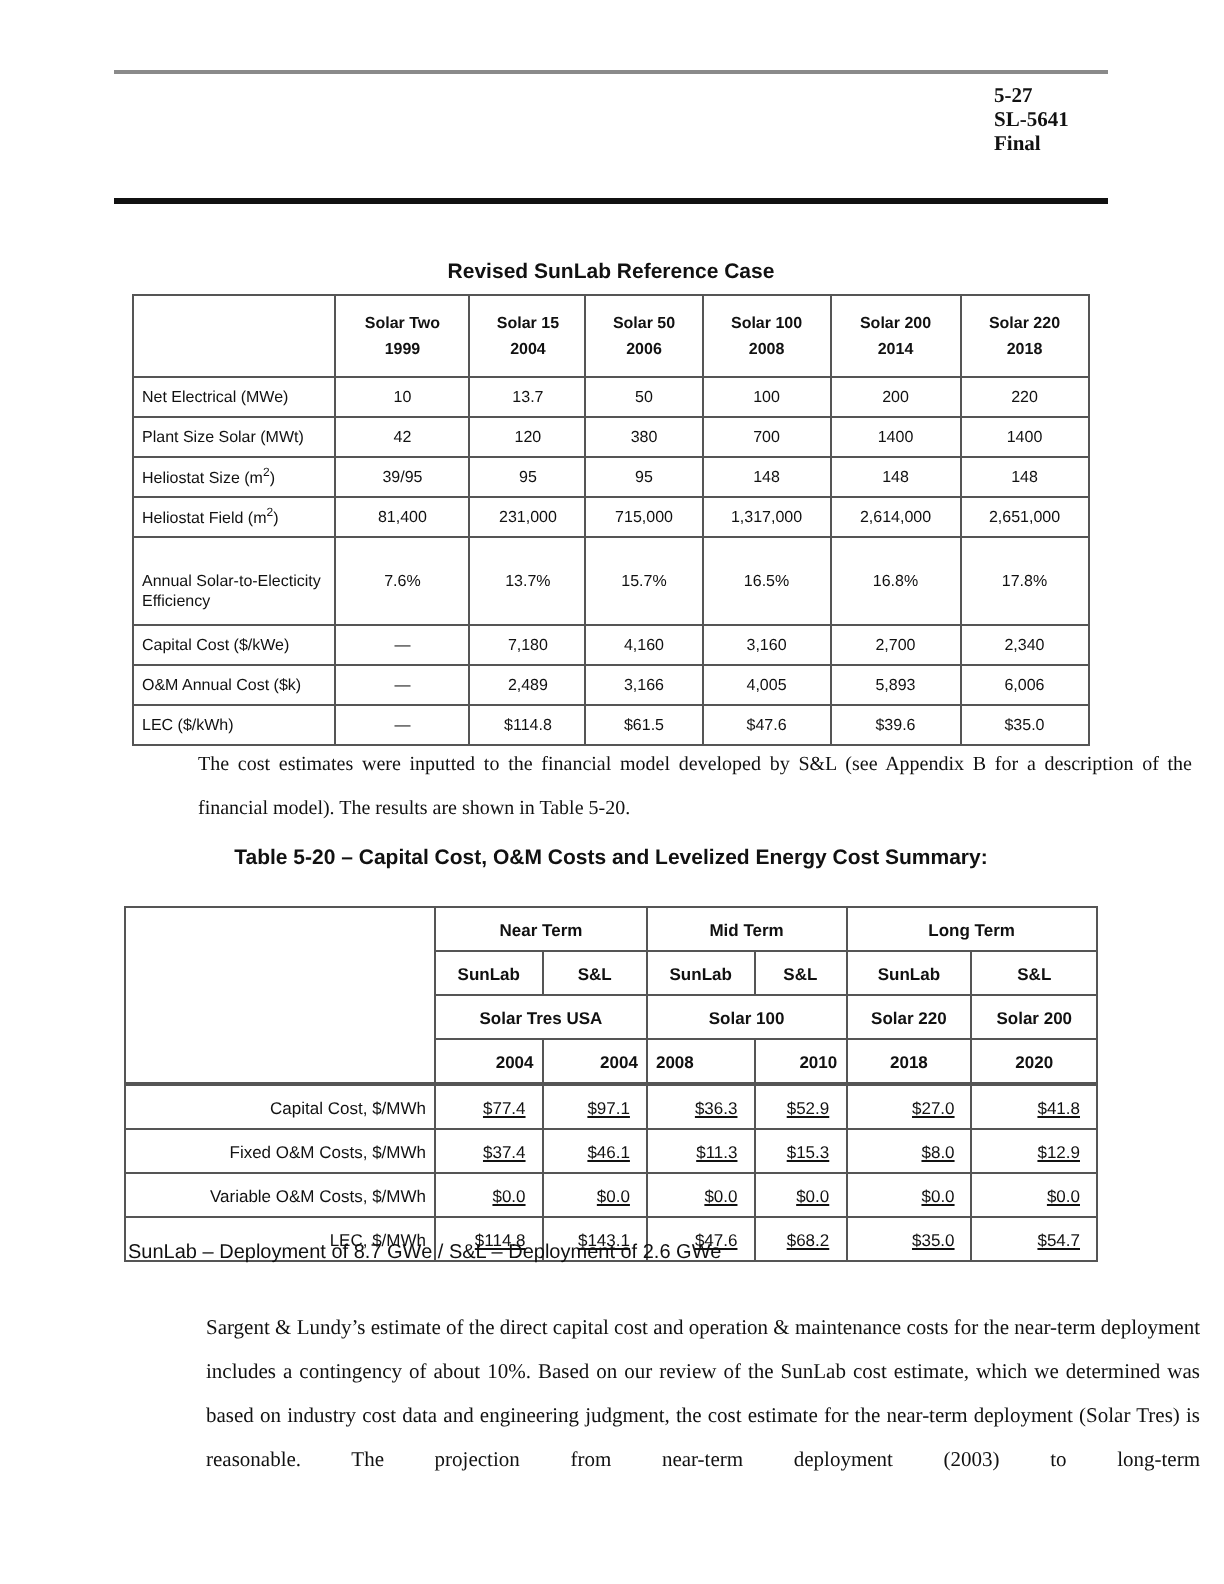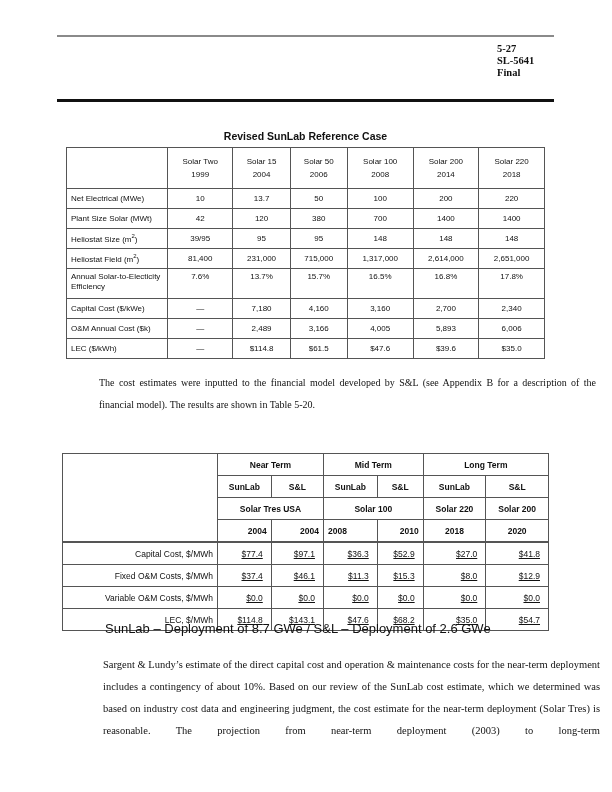--- a/index.html
+++ b/index.html
@@ -6,37 +6,37 @@
   body { width:612px; height:792px; position:relative; overflow:hidden; font-family:"Liberation Serif", serif; color:#111; }
   .rule-top { position:absolute; left:57px; top:35px; width:497px; height:2px; background:#8a8a8a; }
   .rule-bottom { position:absolute; left:57px; top:99px; width:497px; height:3px; background:#111; }
   .docid { position:absolute; left:497px; top:43px; font-weight:bold; font-size:10.5px; line-height:12px; font-family:"Liberation Serif", serif; }
   .docid div { white-space:nowrap; }
 
   .t1-caption { position:absolute; left:66px; top:130px; width:479px; text-align:center; font-family:"Liberation Sans", sans-serif; font-weight:bold; font-size:10.5px; }
   table { border-collapse:collapse; font-family:"Liberation Sans", sans-serif; }
   #t1 { position:absolute; left:66px; top:147px; width:479px; font-size:8px; }
   #t1 td, #t1 th { border:1px solid #555; padding:0 4px; text-align:center; height:19px; }
-  #t1 th { font-weight:normal; font-size:8px;text-align:center; }
+  #t1 th { font-weight:bold; font-size:8px;text-align:center; }
   #t1 .hdr1 th { height:18px; border-bottom:none; vertical-align:bottom; padding-bottom:2px; }
   #t1 .hdr2 th { height:18px; border-top:none; vertical-align:top; padding-top:2px; }
   #t1 td.lbl { text-align:left; width:92px; }
-  #t1 tr.tall td { height:26px; vertical-align:top; padding-top:3px; }
+  #t1 tr.tall td { height:26px; vertical-align:top; padding-top:17px; }
   #t1 tr.tall td.lbl { line-height:10px; }
 
   .para1 { position:absolute; left:57px; top:372px; width:497px; font-size:10px; line-height:22px; text-align:justify;margin-left:42px; }
   .t2-caption { position:absolute; left:62px; top:423px; width:487px; text-align:center; font-family:"Liberation Sans", sans-serif; font-weight:bold; font-size:10.5px; line-height:12px; }
 
   #t2 { position:absolute; left:62px; top:453px; width:487px; font-size:8.5px; }
   #t2 td, #t2 th { border:1px solid #555; padding:0 4px; height:21px; }
   #t2 th { font-weight:bold; text-align:center; }
   #t2 td.lbl { text-align:right; width:144px; padding-left:6px; }
   #t2 td.num { text-align:right; padding-right:8px;text-decoration:underline; }
   #t2 .thick-top td { border-top:2px solid #555; }
-  .t2-note { position:absolute; left:74px; top:621px; font-family:"Liberation Sans", sans-serif; font-size:13px;padding-left:31px; }
+  .t2-note { position:absolute; left:64px; top:621px; font-family:"Liberation Sans", sans-serif; font-size:10px; }
 
   .para2 { position:absolute; left:64px; top:654px; width:497px; font-size:10.5px; line-height:22px; text-align:justify; text-align-last:justify;margin-left:39px; }
 </style>
 </head>
 <body>
 
 <div class="rule-top"></div>
 <div class="docid">
   <div>5-27</div>
   <div>SL-5641</div>
@@ -137,20 +137,21 @@
         <td>$47.6</td>
         <td>$39.6</td>
         <td>$35.0</td>
       </tr>
     </tbody>
 </table>
 
 <div class="para1">The cost estimates were inputted to the financial model developed by S&amp;L (see Appendix B for a description of the financial model). The results are shown in Table 5-20.</div>
 
 <div class="t2-caption">
+  <div>Table 5-20 – Capital Cost, O&amp;M Costs and Levelized Energy Cost Summary:</div>
 </div>
 <table id="t2">
   <thead>
     <tr>
       <th rowspan="4"></th>
       <th colspan="2">Near Term</th>
       <th colspan="2">Mid Term</th>
       <th colspan="2">Long Term</th>
     </tr>
     <tr>

